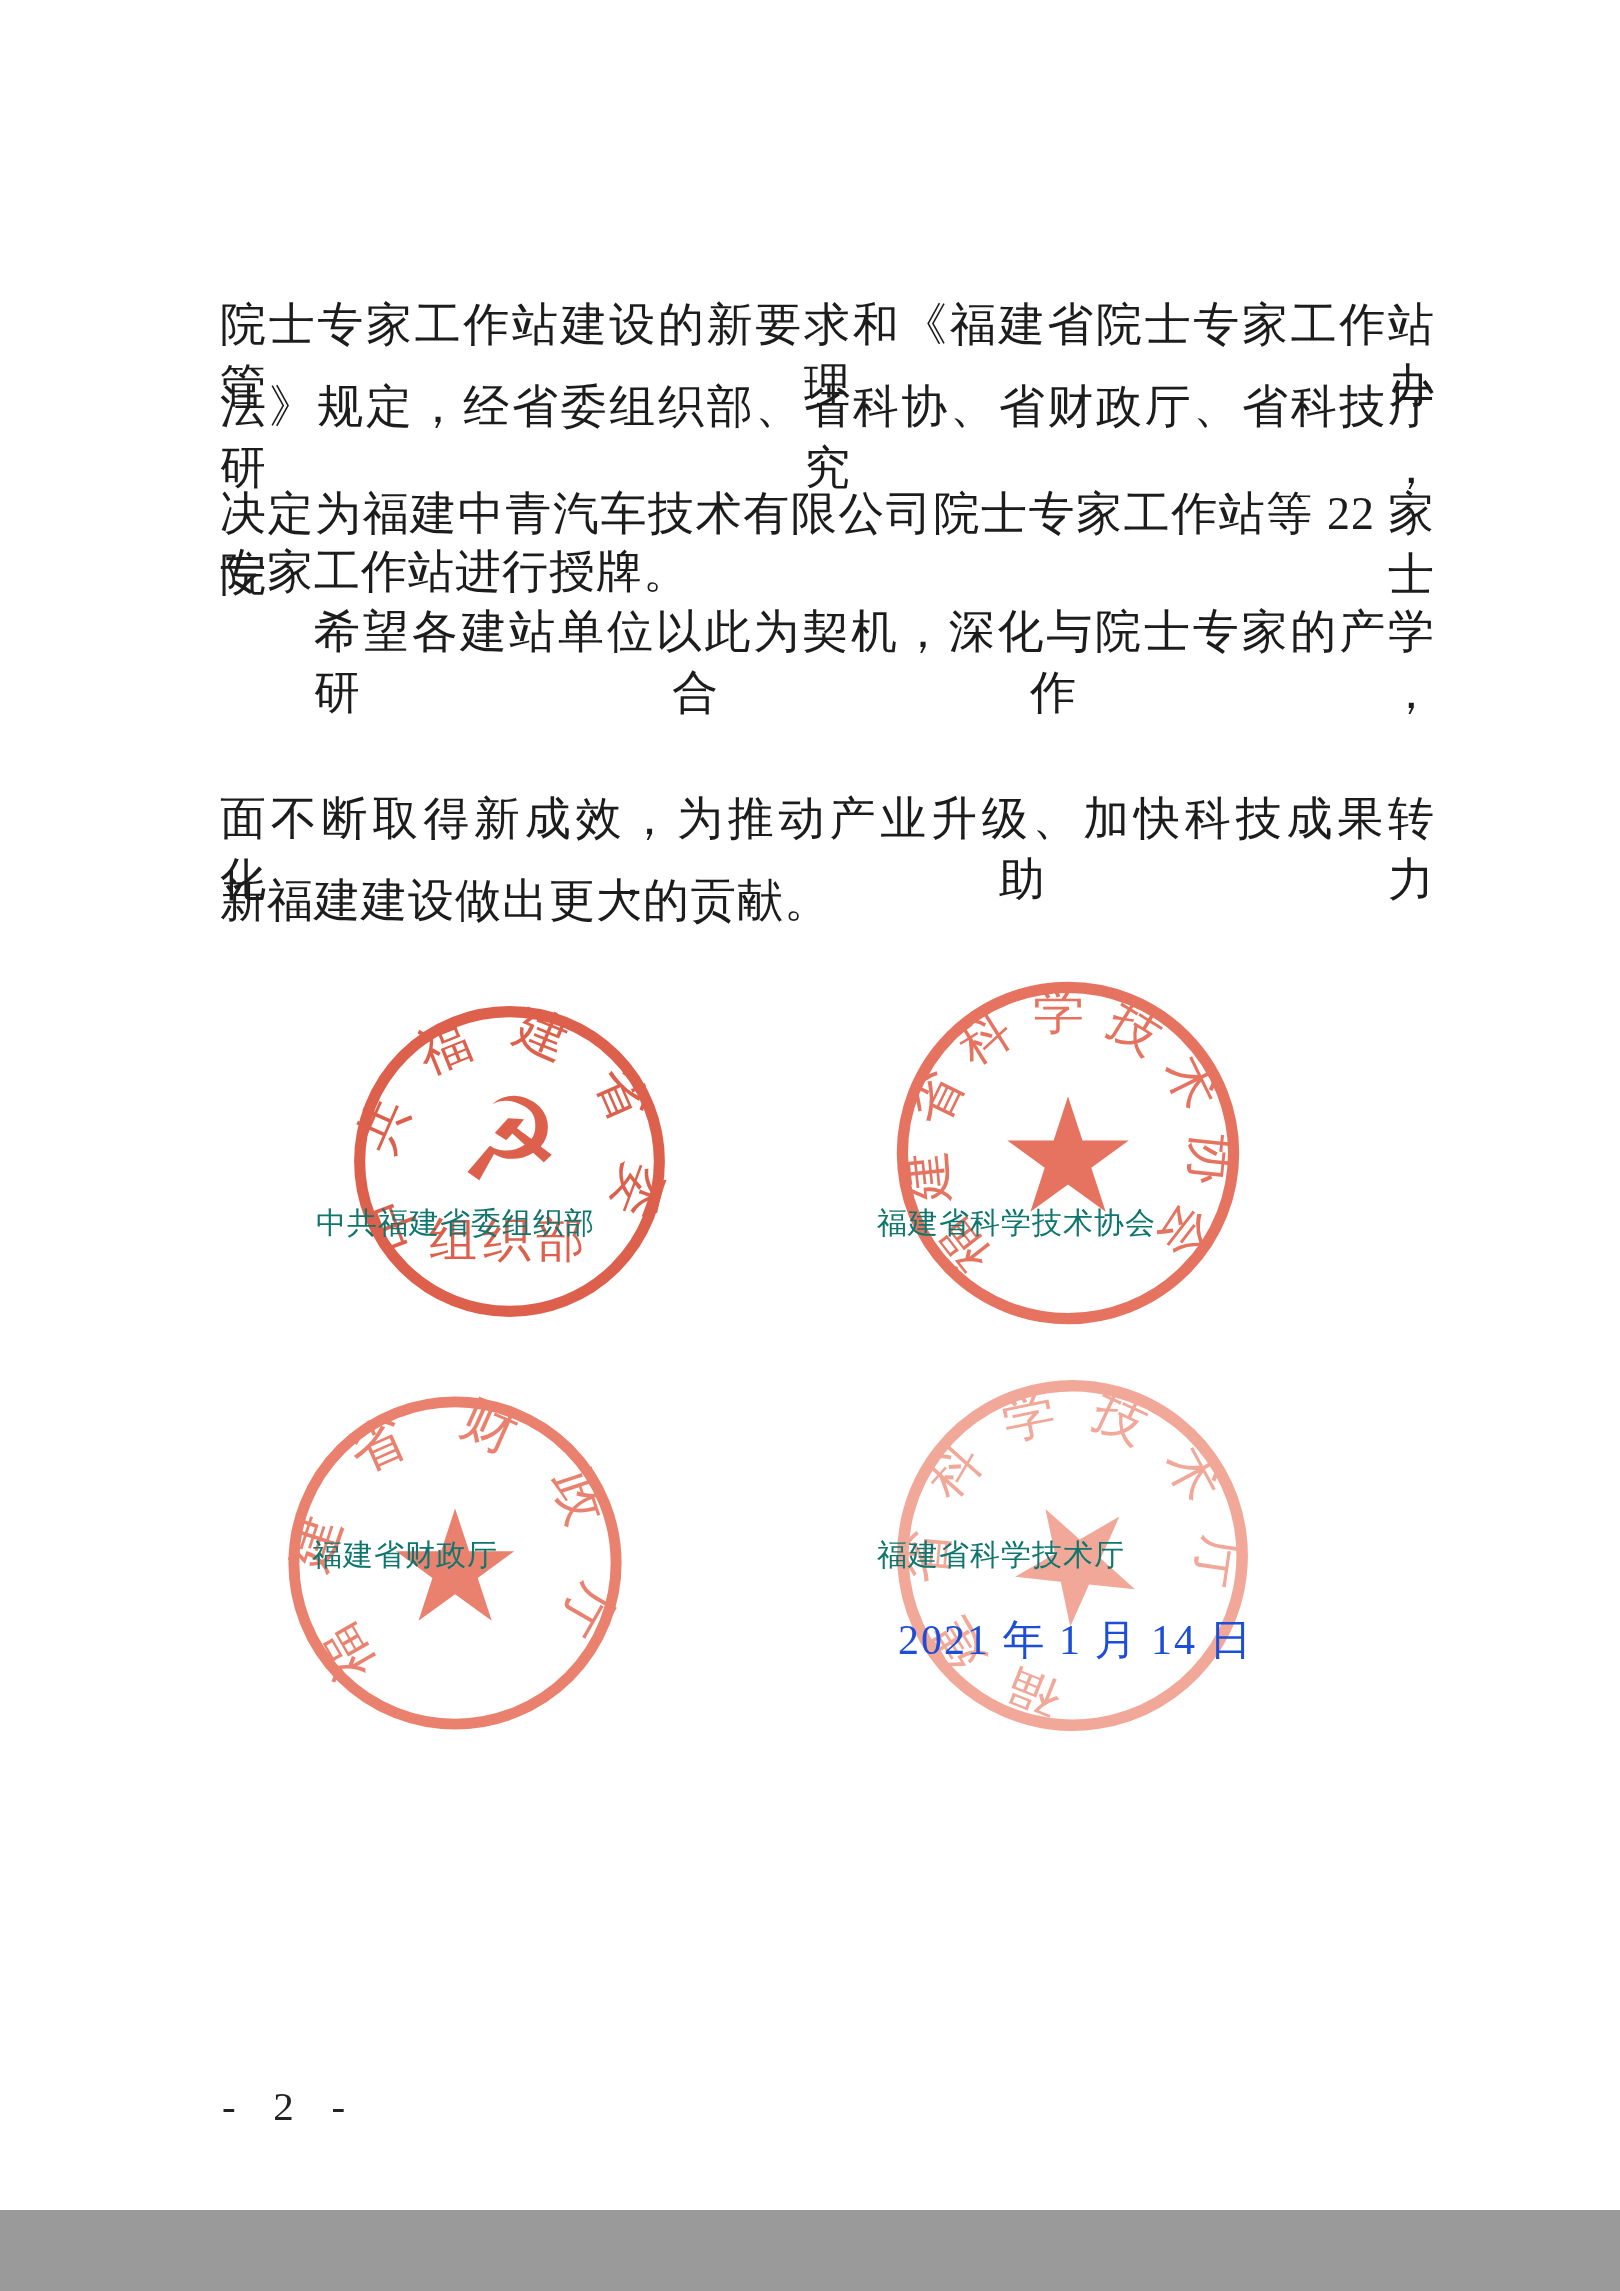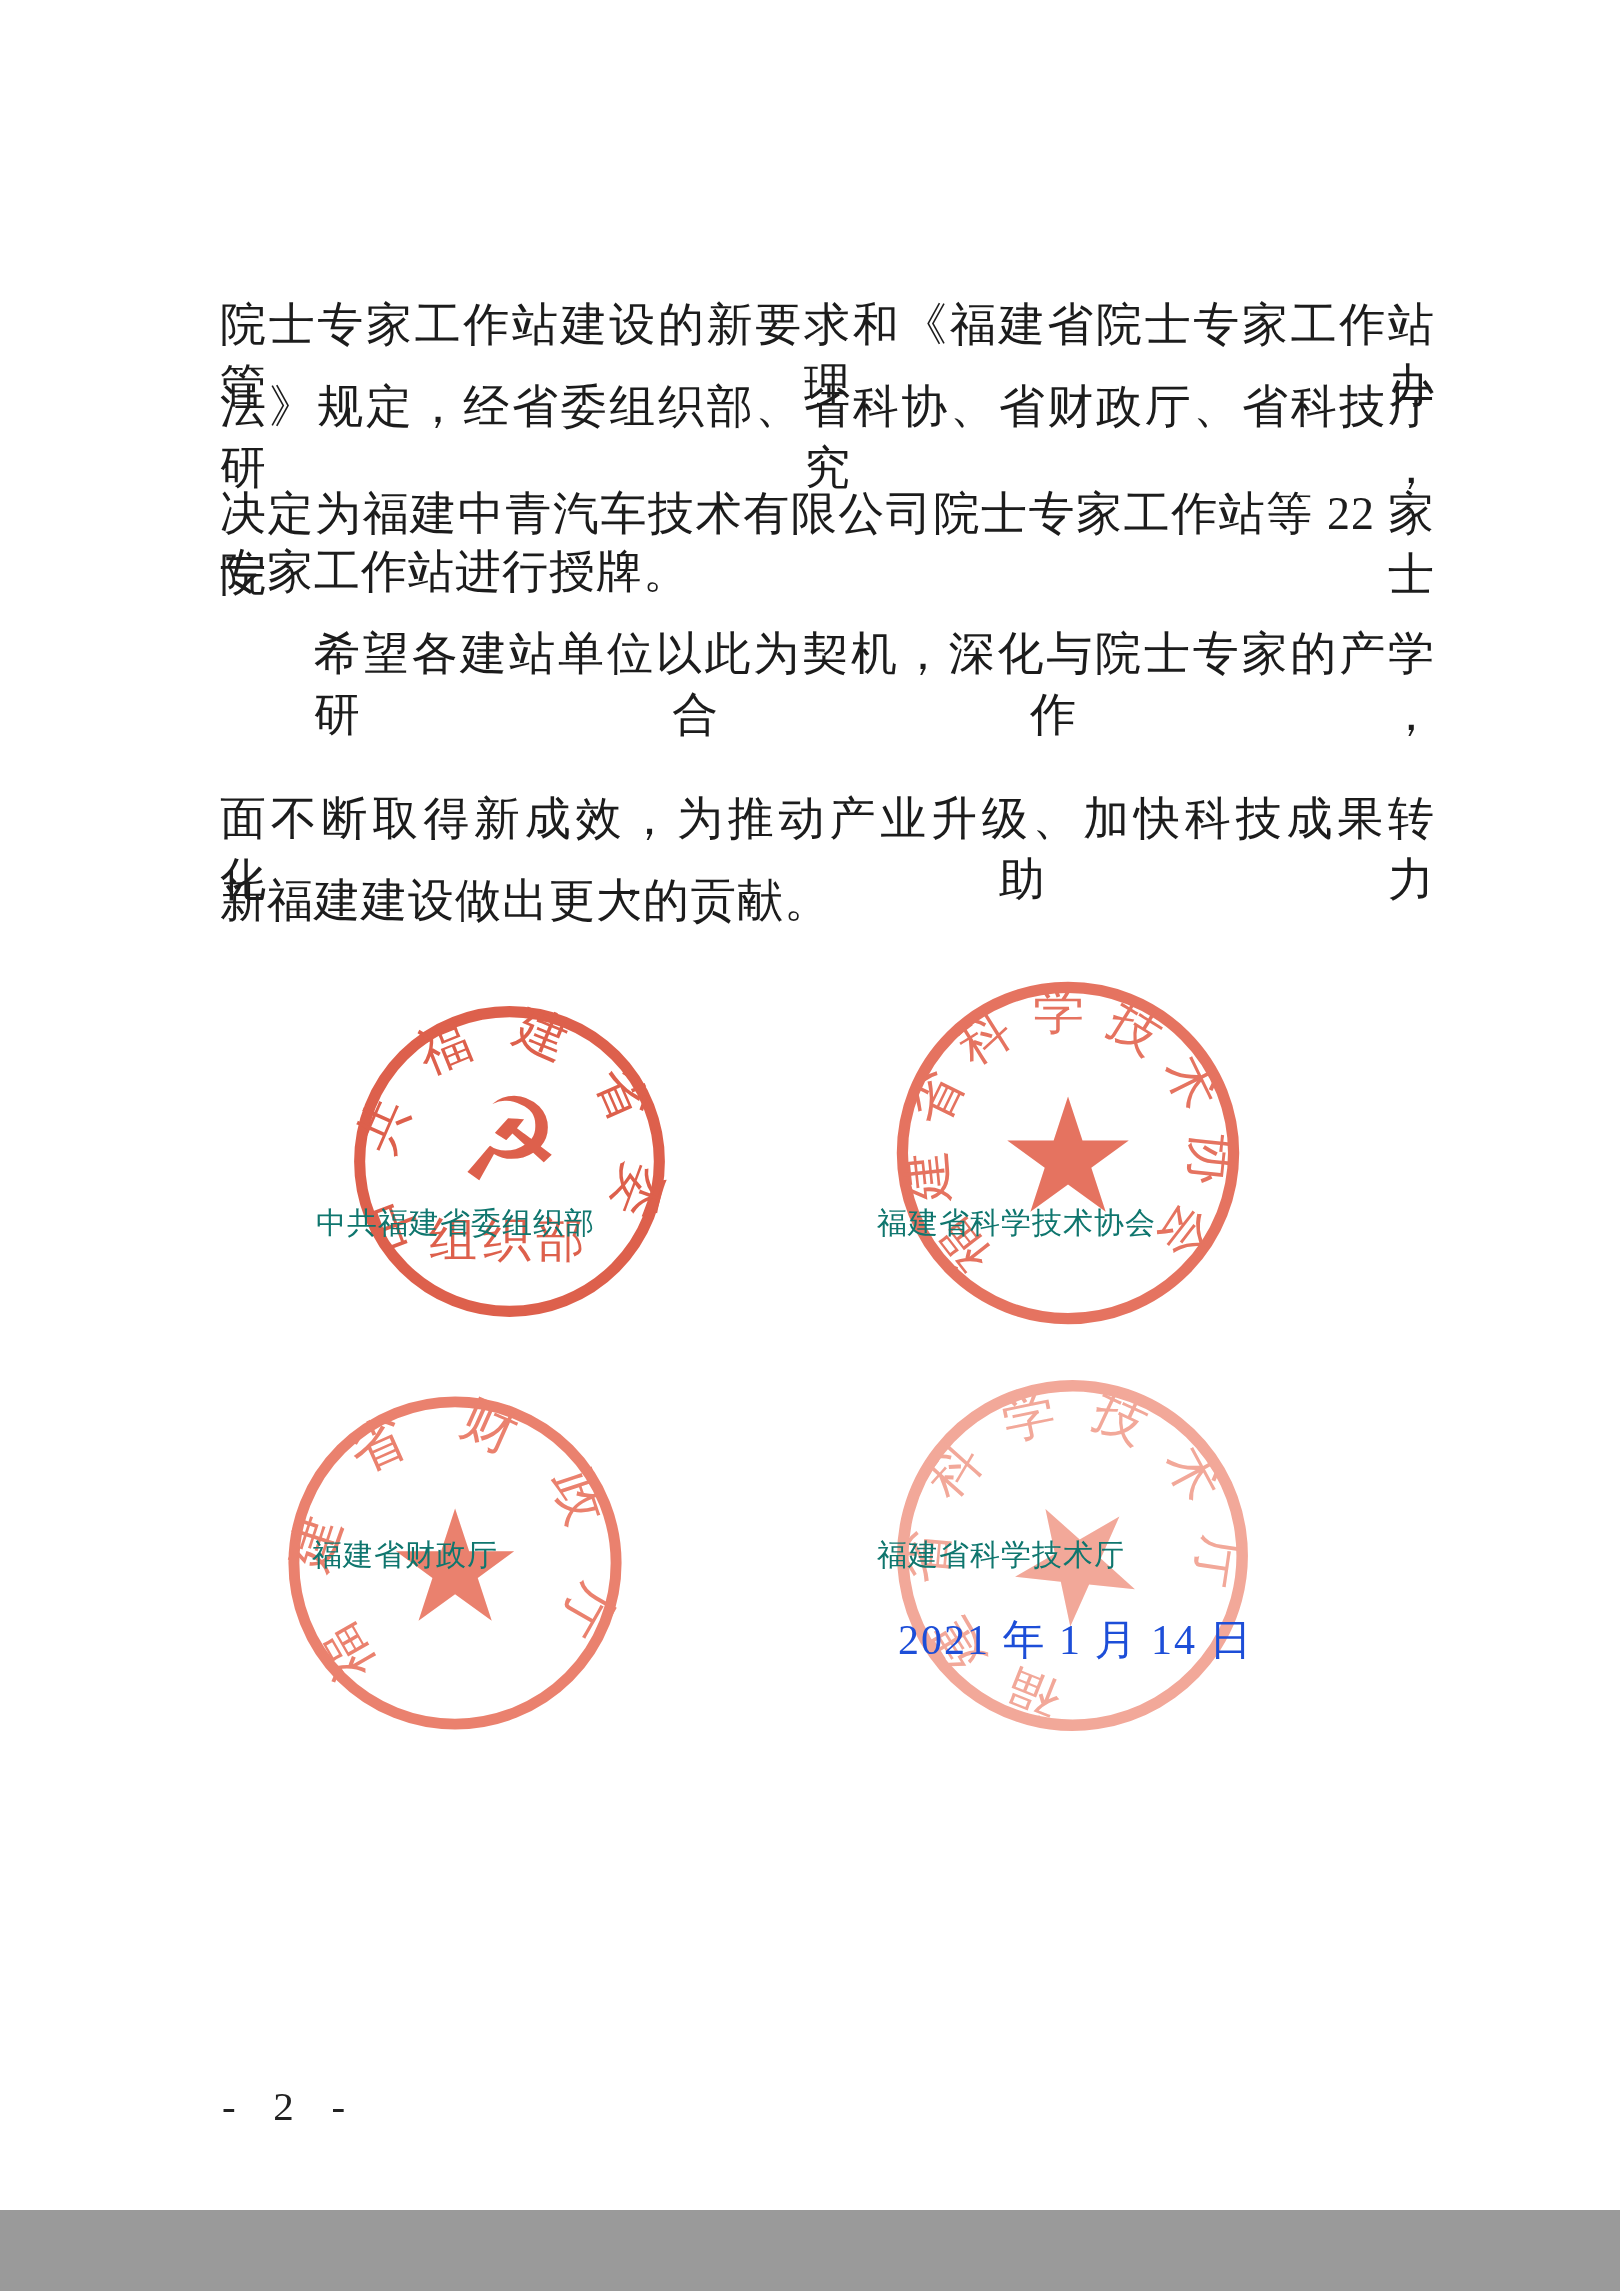--- a/index.html
+++ b/index.html
@@ -67,21 +67,21 @@
 </style>
 </head>
 <body>
 
 <div class="page">
 
   <div class="bodyline justify" style="top:294px">院士专家工作站建设的新要求和《福建省院士专家工作站管理办</div>
   <div class="bodyline justify" style="top:376px">法》规定，经省委组织部、省科协、省财政厅、省科技厅研究，</div>
   <div class="bodyline justify" style="top:483px">决定为福建中青汽车技术有限公司院士专家工作站等 22 家院士</div>
   <div class="bodyline" style="top:541px">专家工作站进行授牌。</div>
-  <div class="bodyline justify indent" style="top:623px">希望各建站单位以此为契机，深化与院士专家的产学研合作，</div>
+  <div class="bodyline justify indent" style="top:601px">希望各建站单位以此为契机，深化与院士专家的产学研合作，</div>
   <div class="bodyline" style="top:870px">新福建建设做出更大的贡献。</div>
   <div class="bodyline justify" style="top:788px">面不断取得新成效，为推动产业升级、加快科技成果转化，助力</div>
 
   <div class="seal" style="left:343px;top:995px;width:333px;height:333px">
     <svg width="333" height="333" viewBox="0 0 360 360">
       <defs>
         <path id="arc1" d="M 86.5 258.4 A 122 122 0 1 1 273.5 258.4" fill="none"></path>
       </defs>
       <circle cx="180" cy="180" r="162" fill="none" stroke-width="12" stroke="#d94a33"></circle>
       <text class="sealtext" font-size="56" letter-spacing="38" fill="#d94a33">

